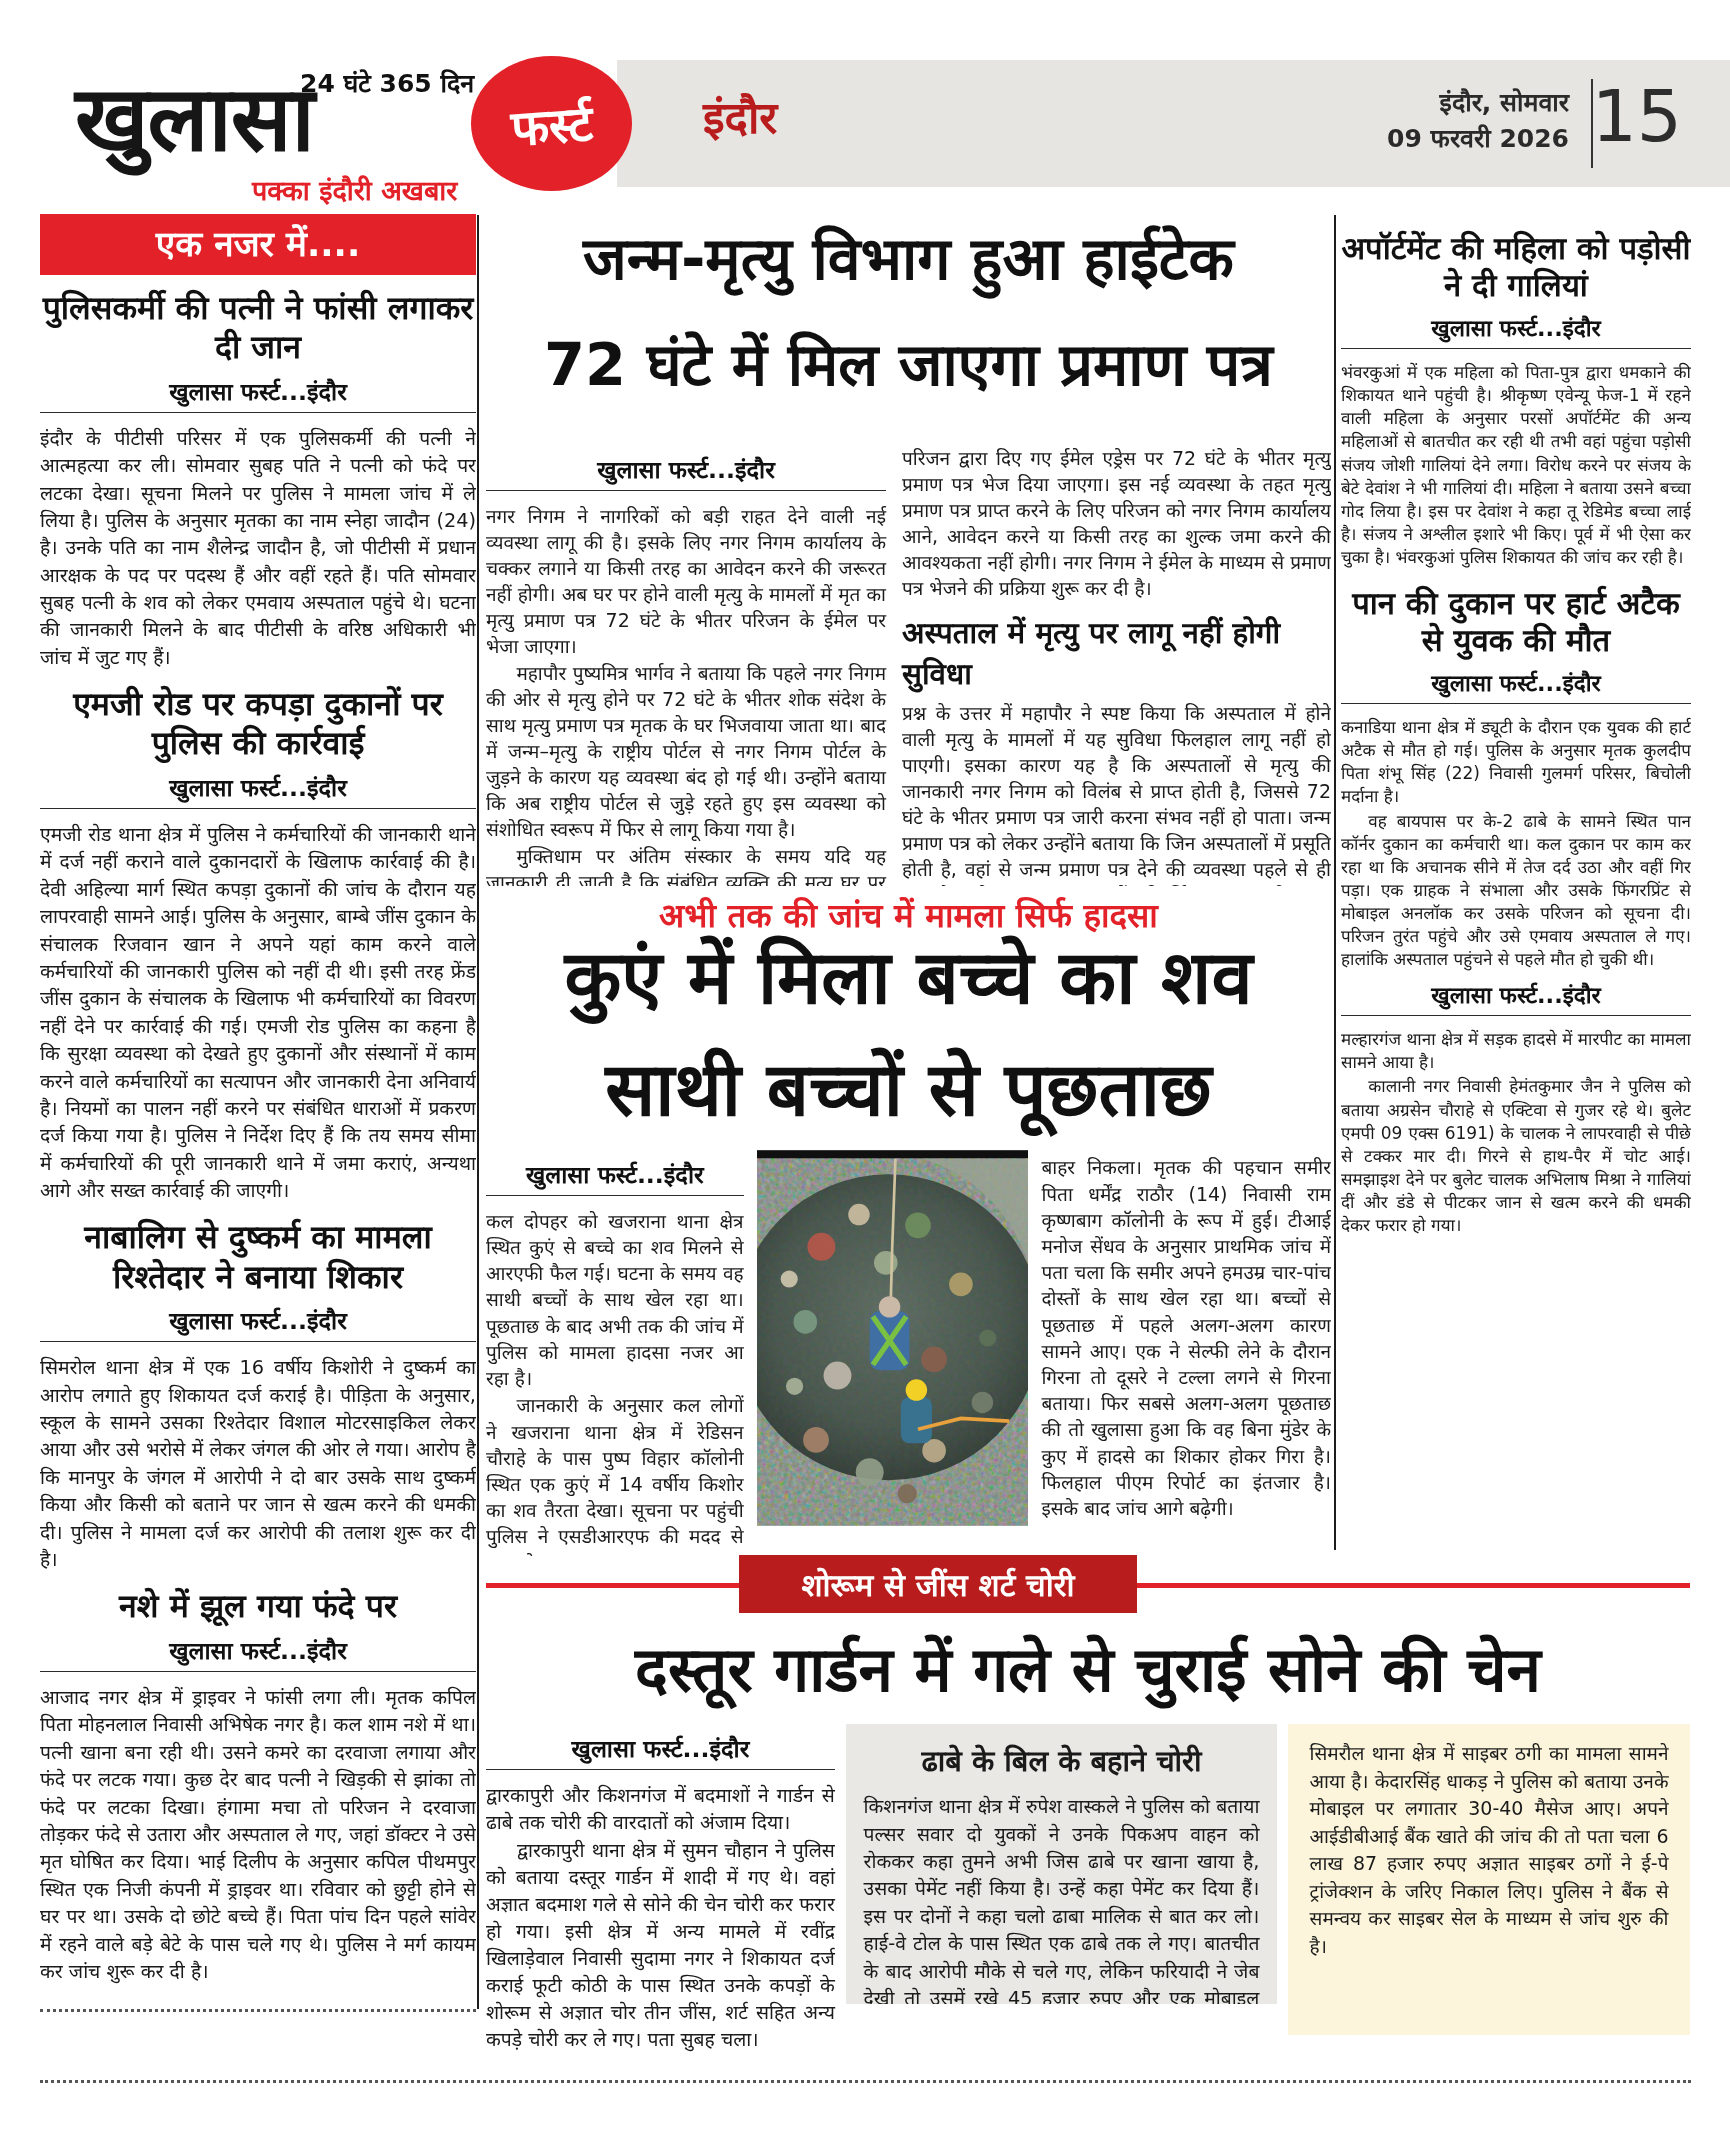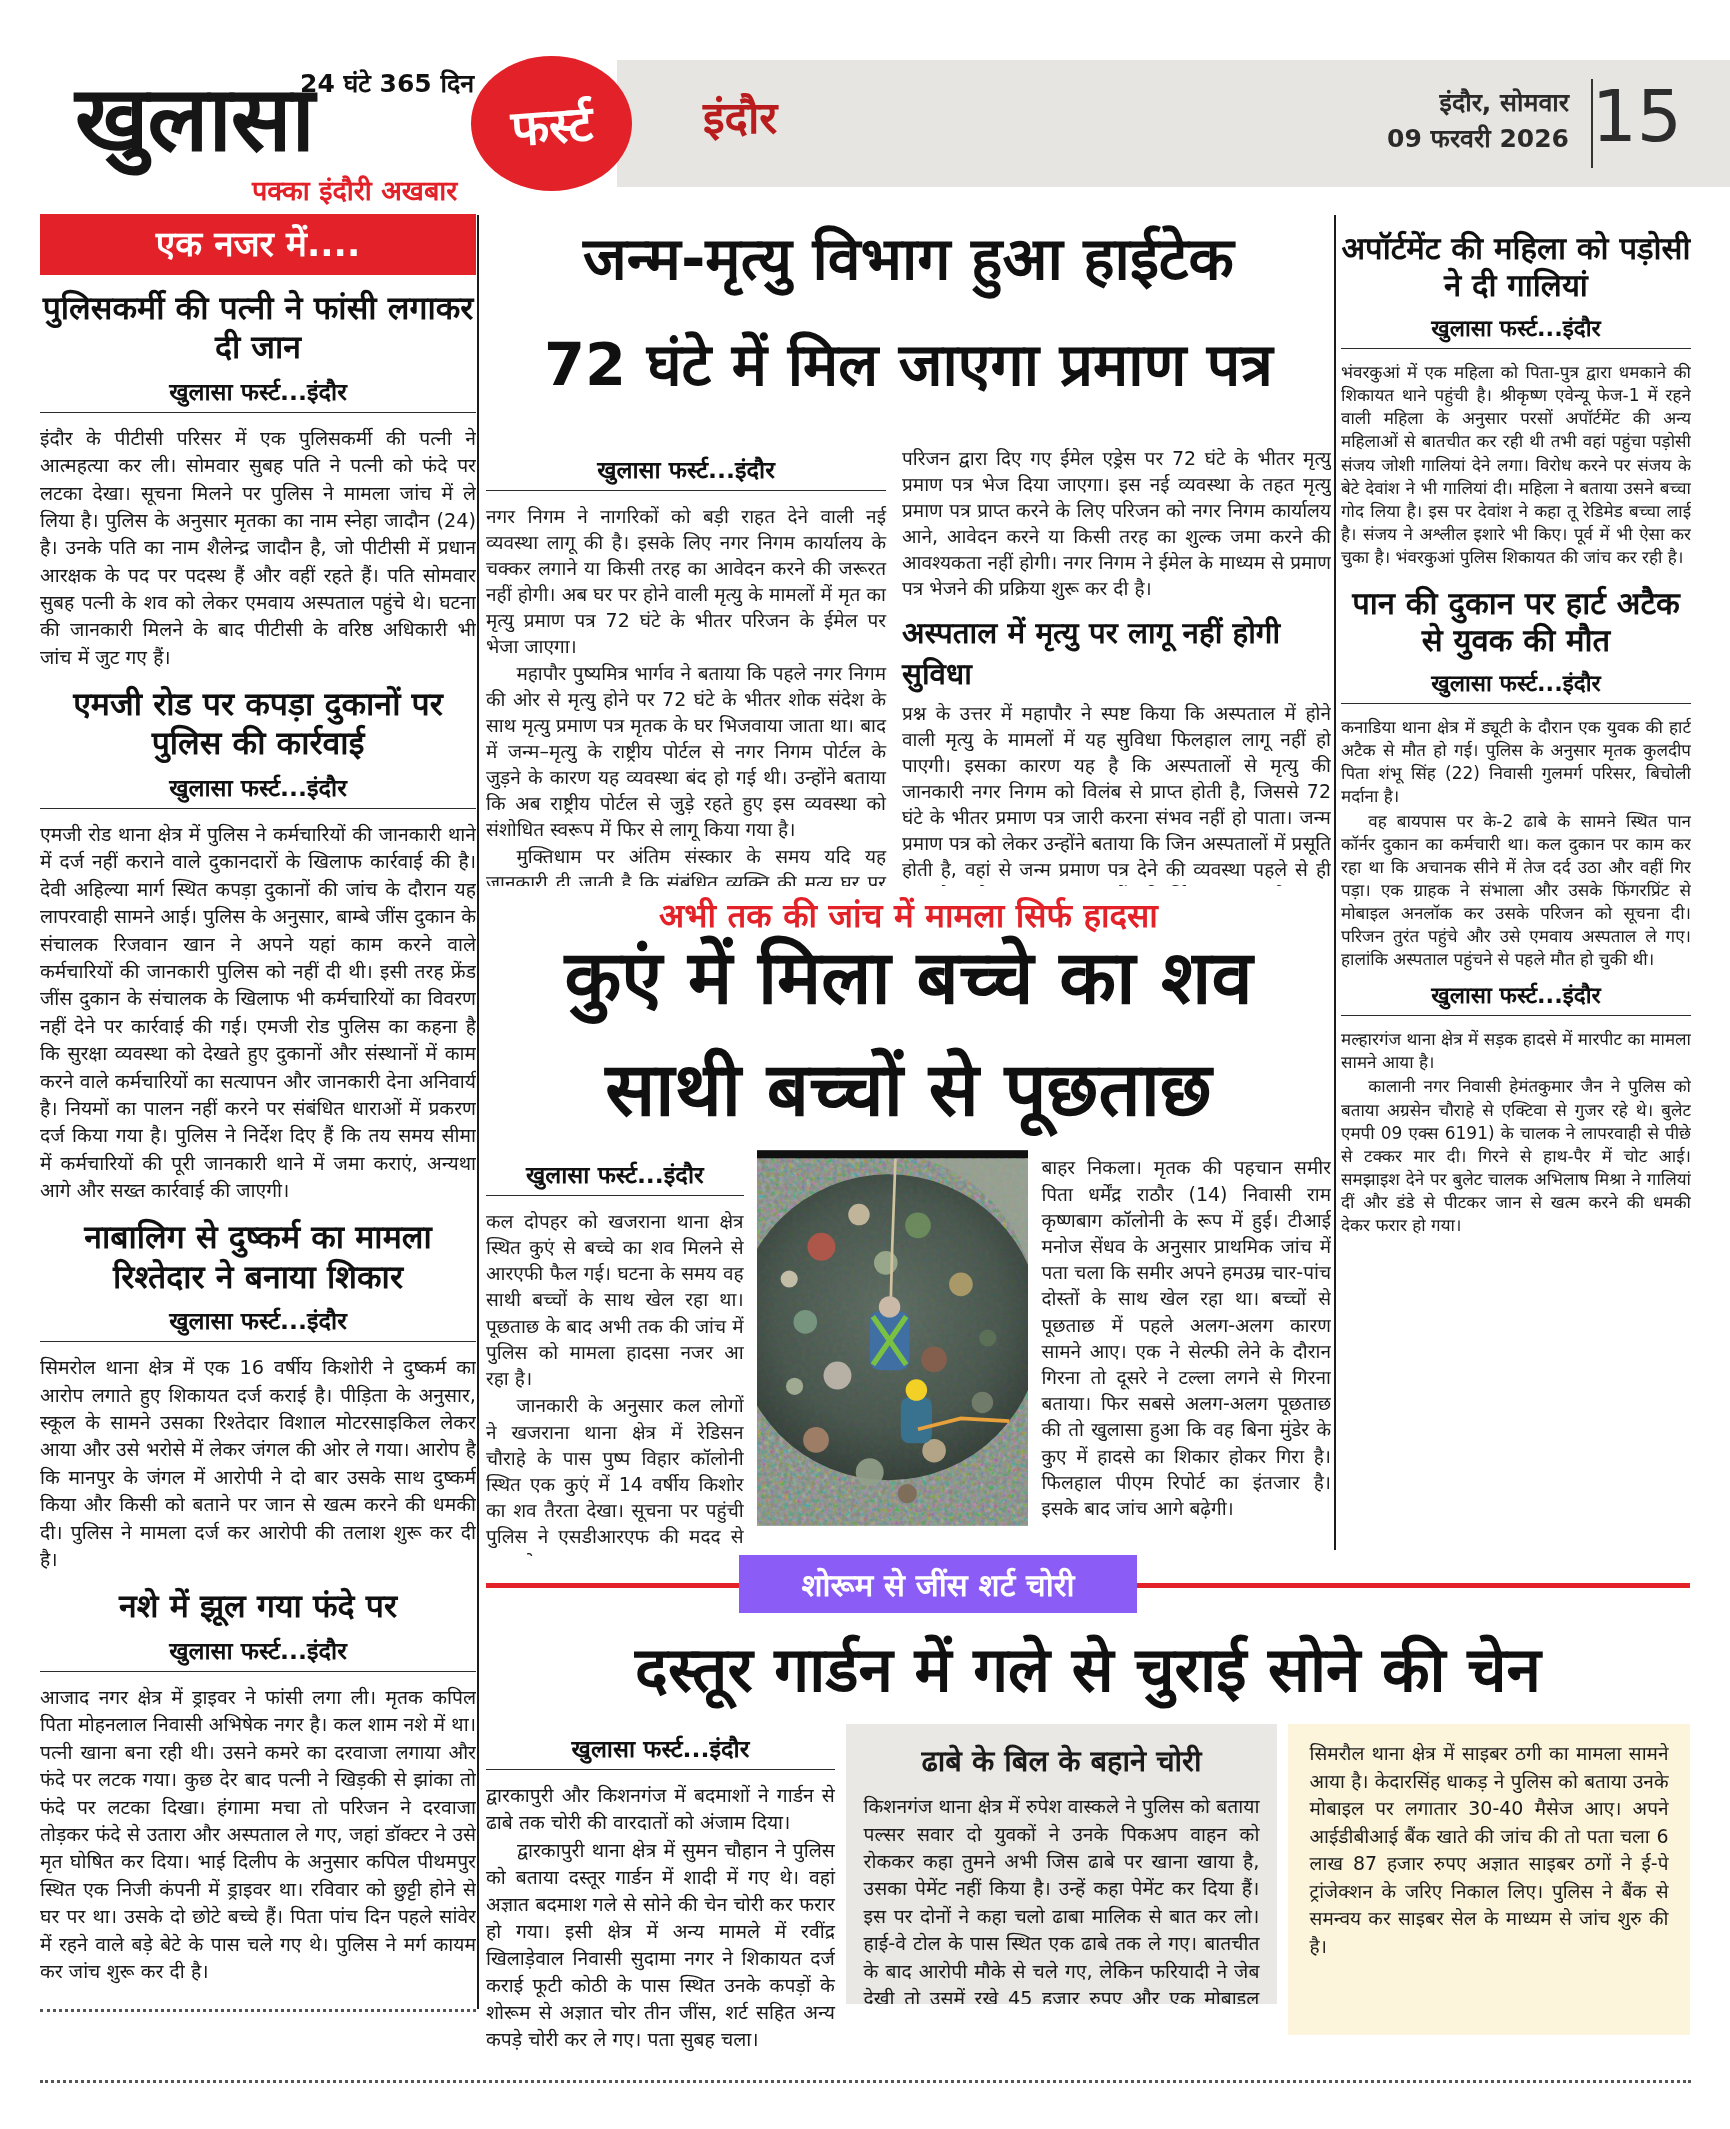--- a/index.html
+++ b/index.html
@@ -54,21 +54,21 @@
   .photo{width:271px;height:376px;flex:0 0 271px;}
   
   #right-col{position:absolute;left:1341px;top:214px;width:350px;height:1335px;overflow:hidden;}
   #right-col .s-head{font-size:31px;line-height:1.2;margin:16px 0 1.1px;}
   #right-col p.body{font-size:17px;line-height:1.36;}
   #right-col .s-byline{font-size:22.5px;}
   
   #bottom{position:absolute;left:486px;top:1555px;width:1204px;height:536px;}
   .bot-bannerwrap{position:relative;height:60px;}
   .bot-redline{position:absolute;left:0;top:28px;width:1204px;height:4.8px;background:#e32128;}
-  .bot-banner{position:absolute;left:253px;top:0;width:398px;height:58px;background:#8b5cf6;
+  .bot-banner{position:absolute;left:253px;top:0;width:398px;height:58px;background:#b91c1c;
               display:flex;align-items:center;justify-content:center;}
   .bot-banner span{color:#fff;font-size:31px;font-weight:bold;}
   .bot-head{margin-top:21.5px;text-align:center;font-size:62px;font-weight:bold;color:#101010;line-height:1.05;}
   .bot-cols{margin-top:22.5px;display:flex;gap:10.7px;}
   .bot-c1{width:349px;}
   .bot-c1 p.body{font-size:19.3px;line-height:1.4;}
   .graybox{width:432px;height:280px;overflow:hidden;background:#e9e8e5;padding:11.8px 18px;box-sizing:border-box;}
   .graybox .bx-title{font-size:29px;font-weight:bold;text-align:center;margin:4.3px 0 14px;}
   .graybox p.body{font-size:19.3px;line-height:1.42;}
   .creambox{width:402px;height:311px;overflow:hidden;background:#fcf5dc;padding:16px 21.5px;box-sizing:border-box;}

